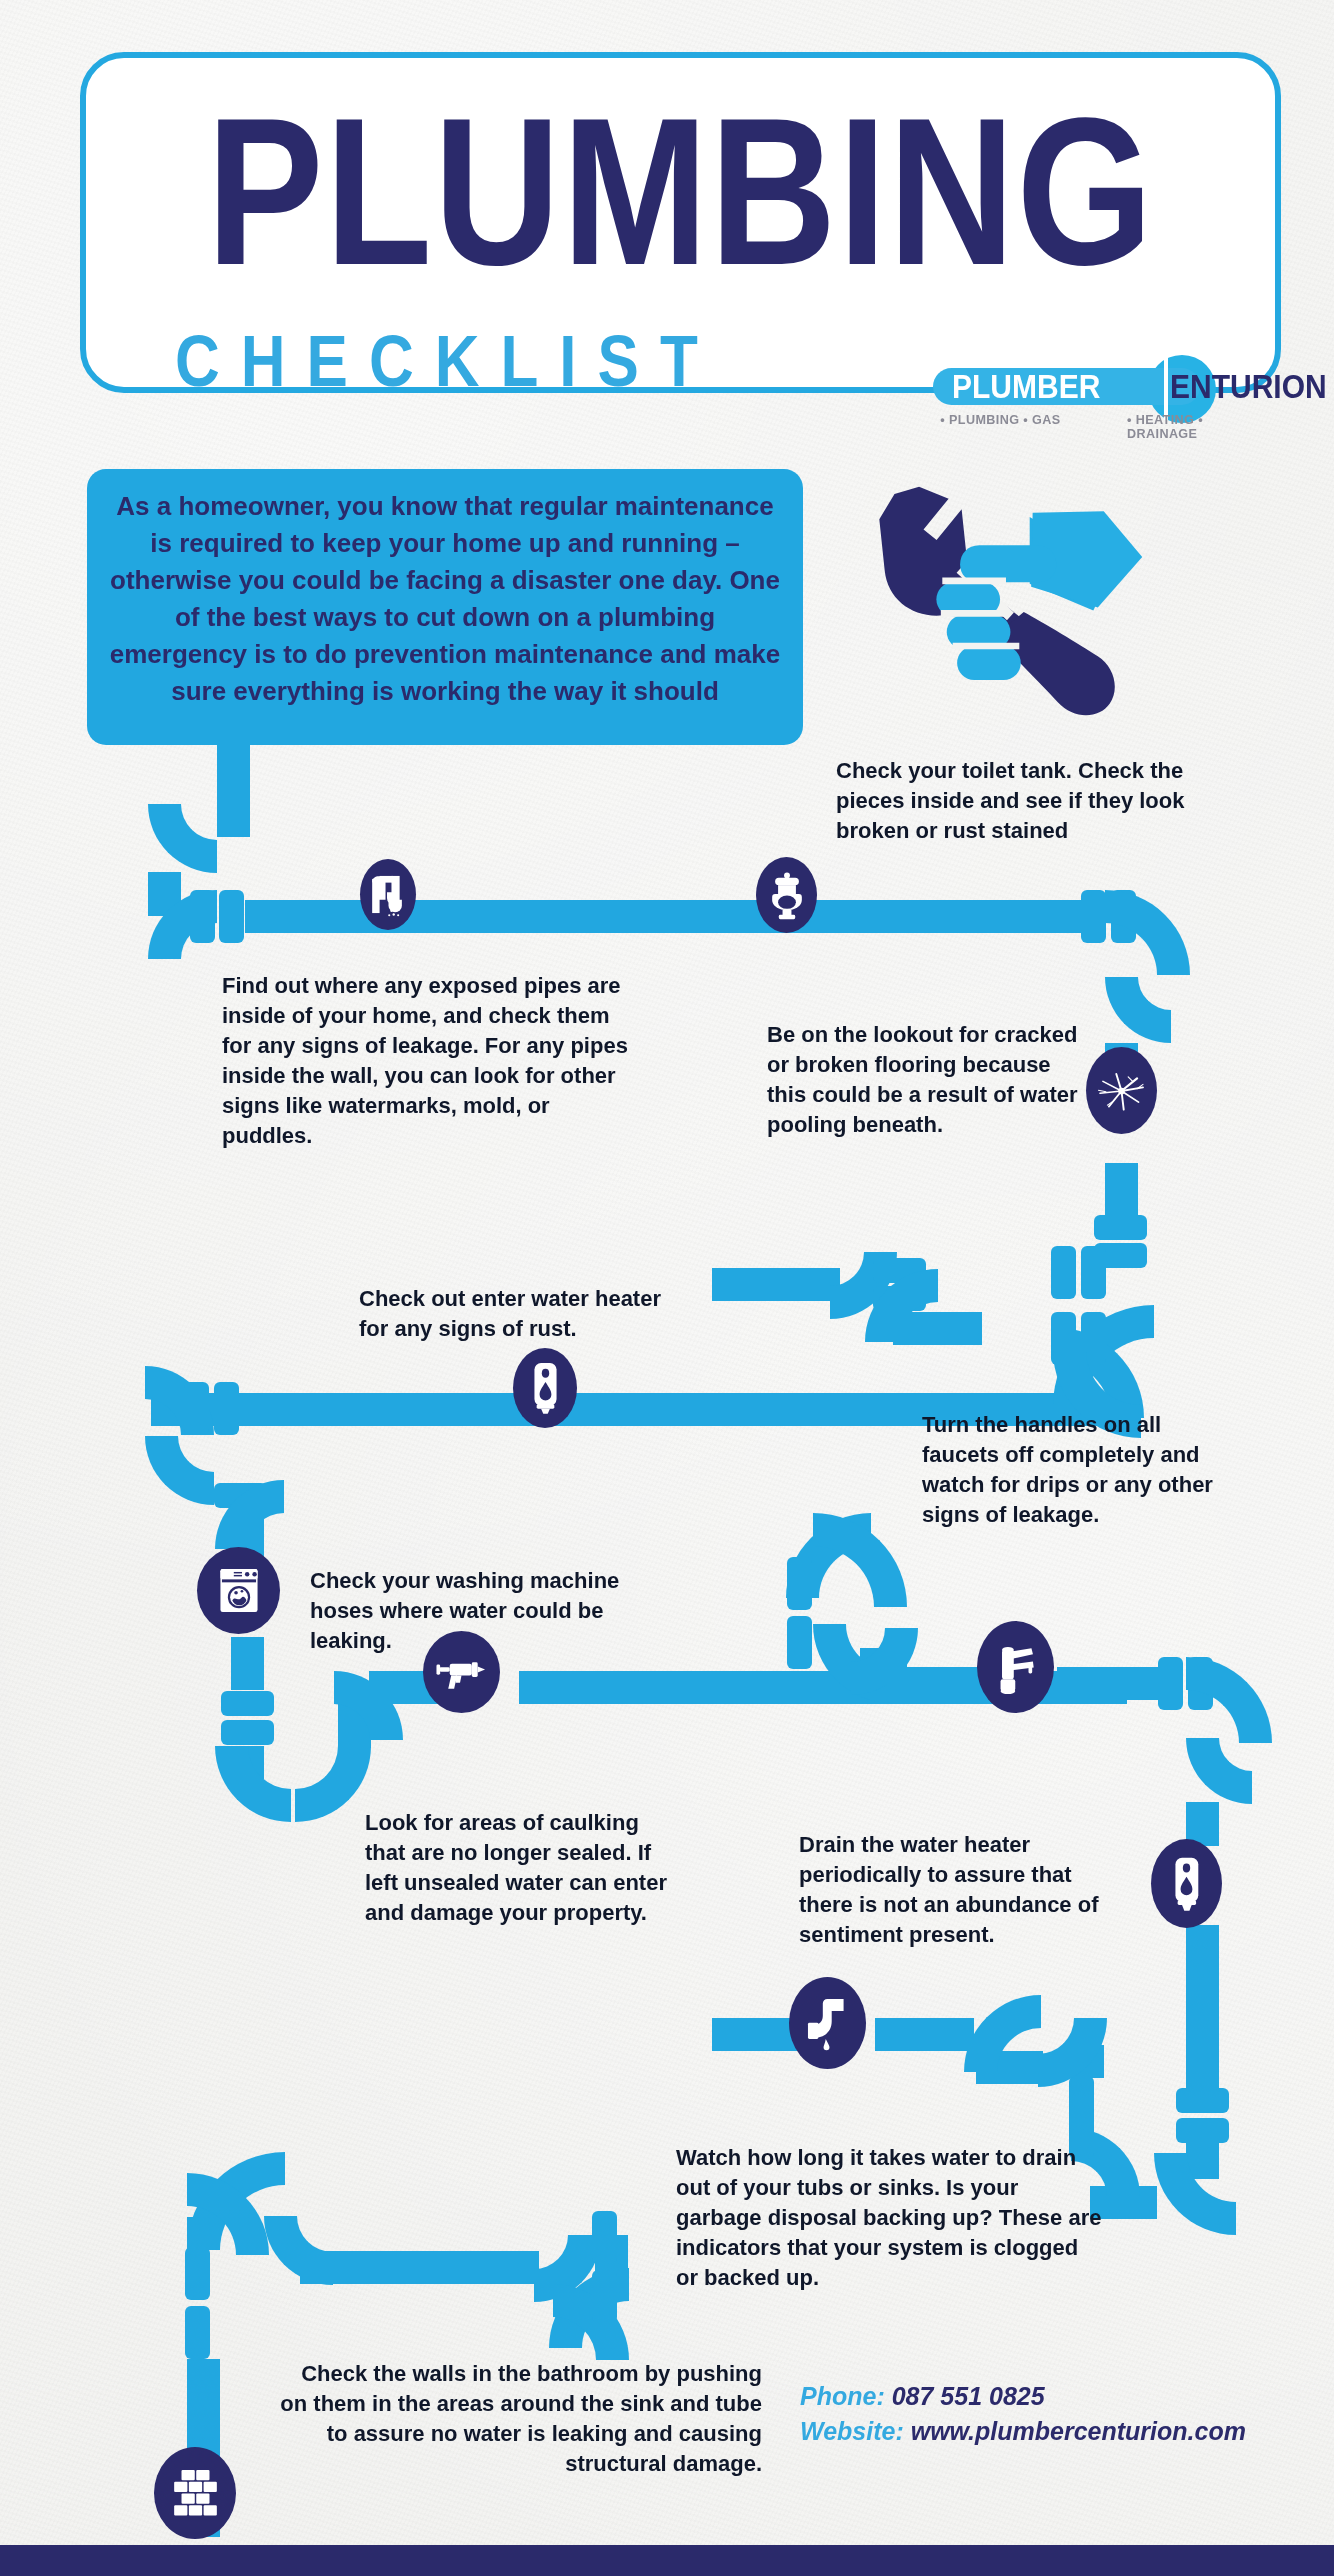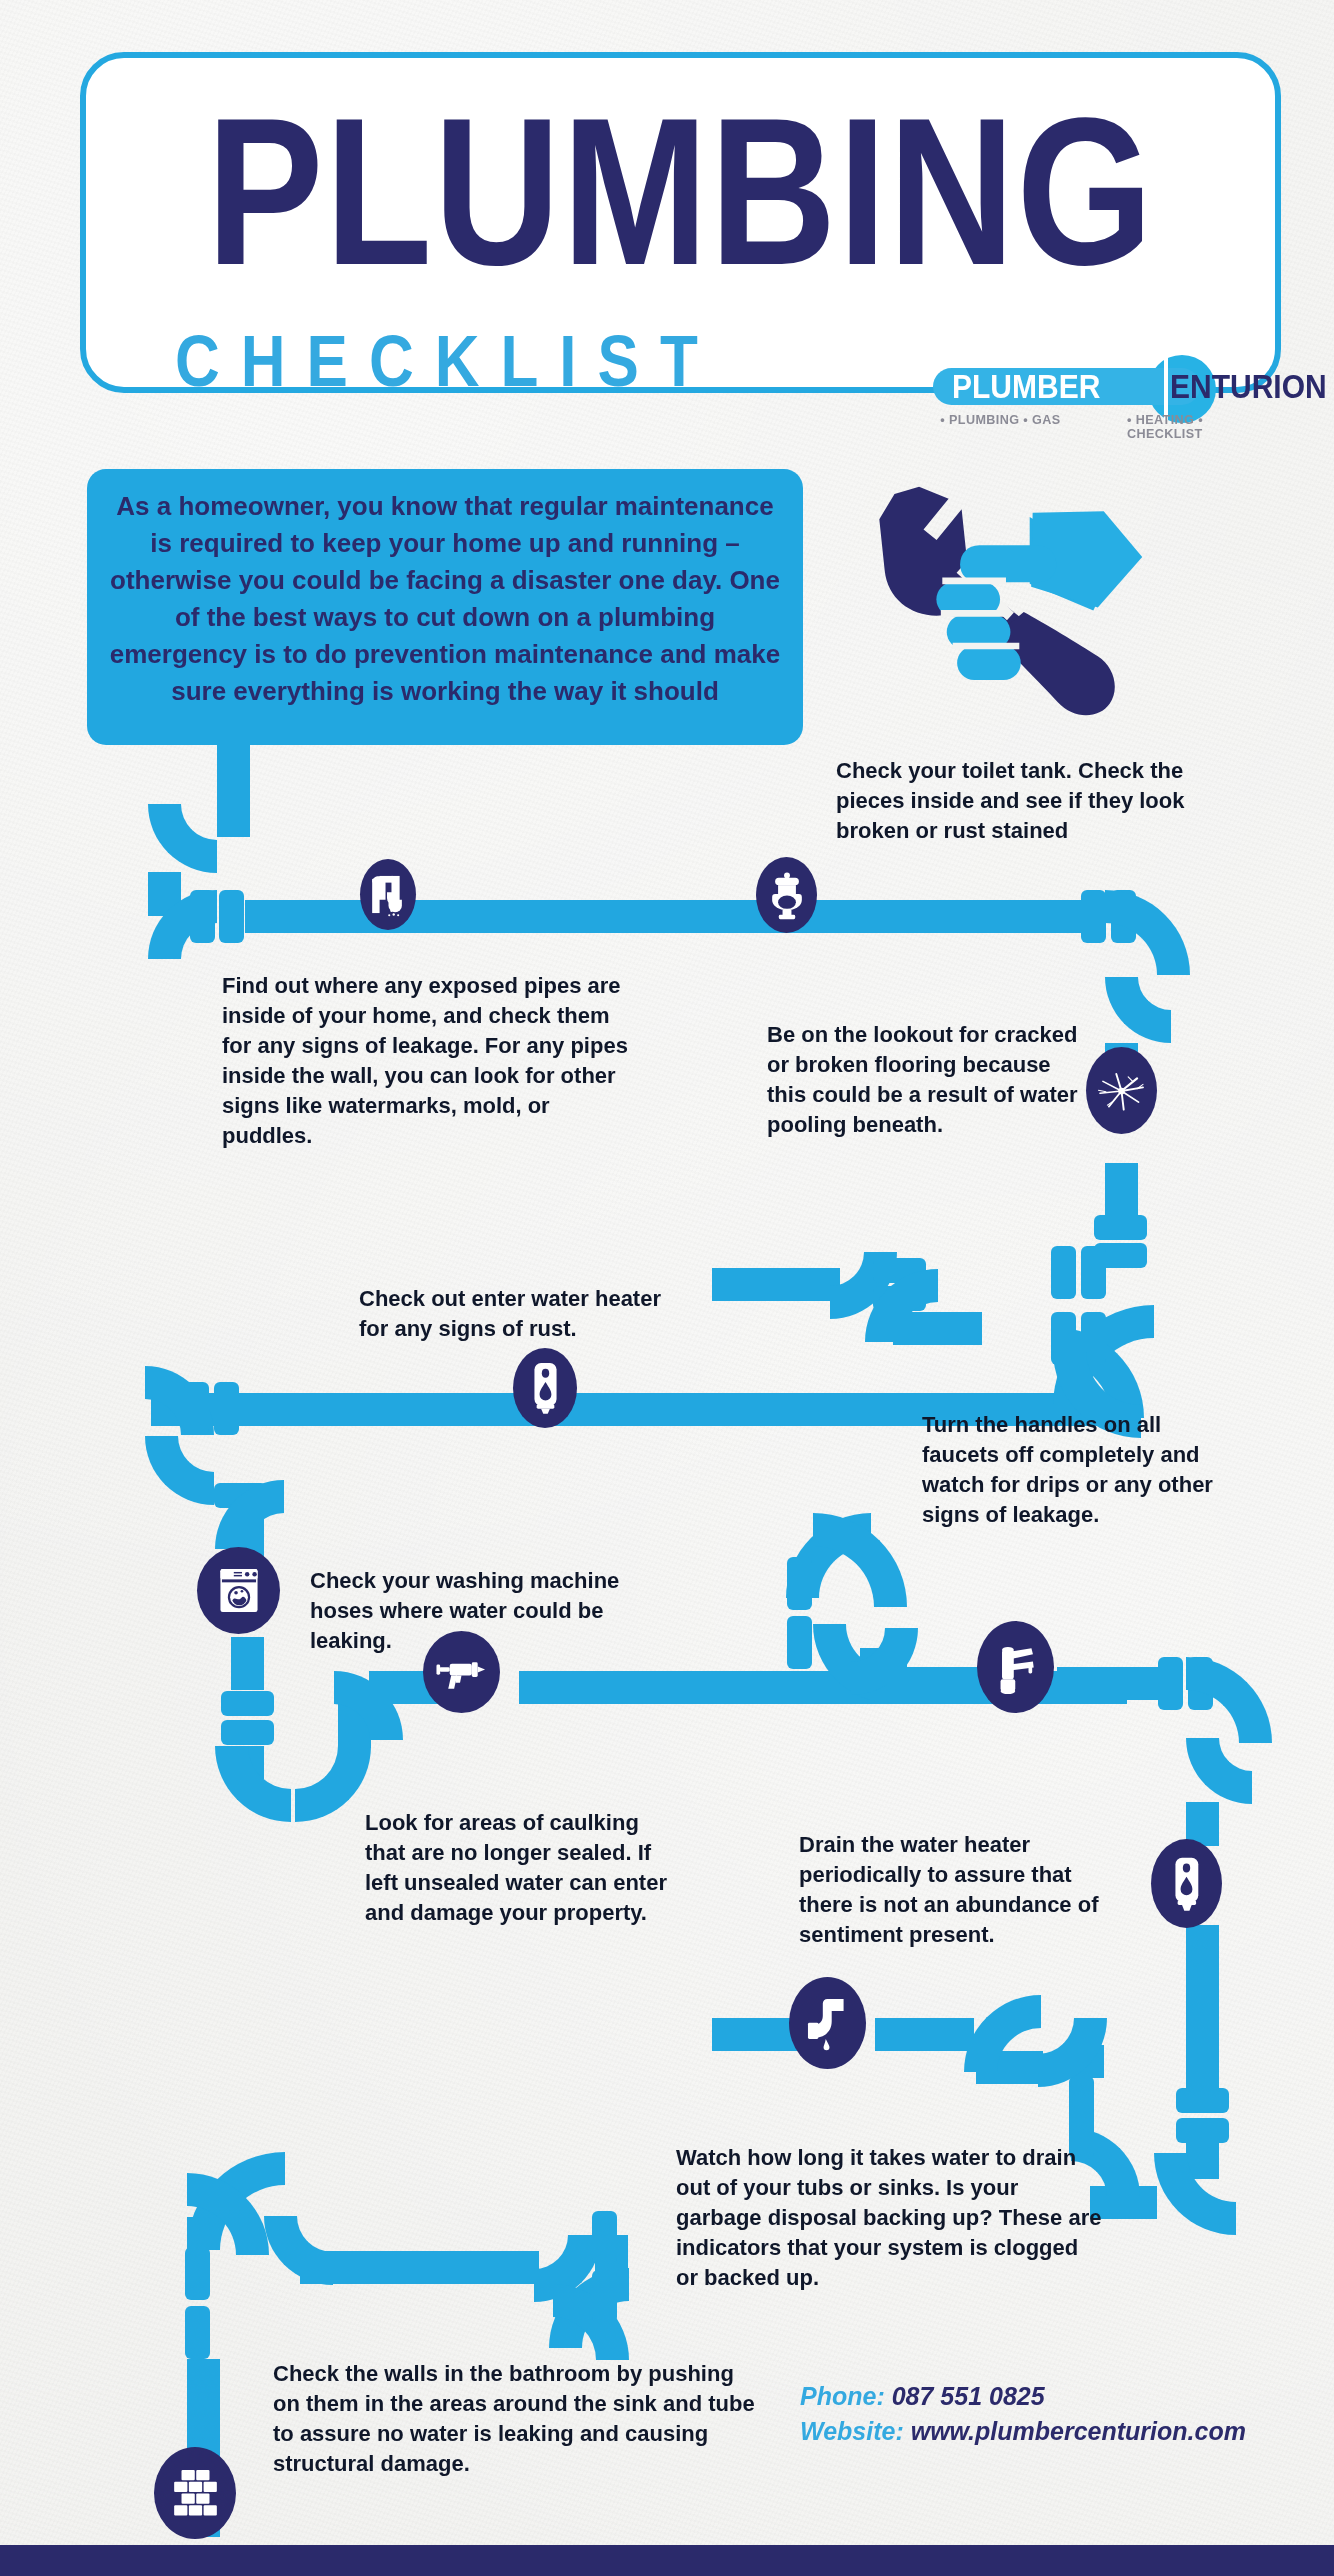--- a/index.html
+++ b/index.html
@@ -121,21 +121,21 @@
     <div id="title-main">PLUMBING</div>
     <div id="title-sub">CHECKLIST</div>
 
     <div id="logo">
       <div id="logo-circle"></div>
       <div id="logo-pill"></div>
       <div id="logo-divider"></div>
       <div id="logo-plumber">PLUMBER</div>
       <div id="logo-enturion">ENTURION</div>
       <div id="logo-tag-left">• PLUMBING • GAS</div>
-      <div id="logo-tag-right">• HEATING • CHECKLIST</div>
+      <div id="logo-tag-right">• HEATING • DRAINAGE</div>
     </div>
   </div>
 
   <div id="intro">
     <div id="intro-text">As a homeowner, you know that regular maintenance is required to keep your home up and running – otherwise you could be facing a disaster one day. One of the best ways to cut down on a plumbing emergency is to do prevention maintenance and make sure everything is working the way it should</div>
   </div>
 
   <div id="wrench">
     <svg viewBox="0 0 420 360" width="311" height="267">
 
@@ -412,21 +412,21 @@
         <rect x="44" y="20" width="18" height="14" rx="1.5"></rect>
         <rect x="14" y="36" width="18" height="14" rx="1.5"></rect>
         <rect x="34" y="36" width="18" height="14" rx="1.5"></rect>
         <rect x="4" y="52" width="18" height="14" rx="1.5"></rect>
         <rect x="24" y="52" width="18" height="14" rx="1.5"></rect>
         <rect x="44" y="52" width="18" height="14" rx="1.5"></rect>
       </g>
     </svg>
   </div>
 
-  <div class="tip" style="left:273px;top:2359px;width:489px;">Check the walls in the bathroom by pushing on them in the areas around the sink and tube to assure no water is leaking and causing structural damage.</div>
+  <div class="tip" style="left:273px;top:2359px;width:489px;text-align:right;">Check the walls in the bathroom by pushing on them in the areas around the sink and tube to assure no water is leaking and causing structural damage.</div>
 
   <div id="contact">
     <div class="contact-line">
       <span class="contact-label">Phone:</span>
       <span>087 551 0825</span>
     </div>
     <div class="contact-line">
       <span class="contact-label">Website:</span>
       <span>www.plumbercenturion.com</span>
     </div>

